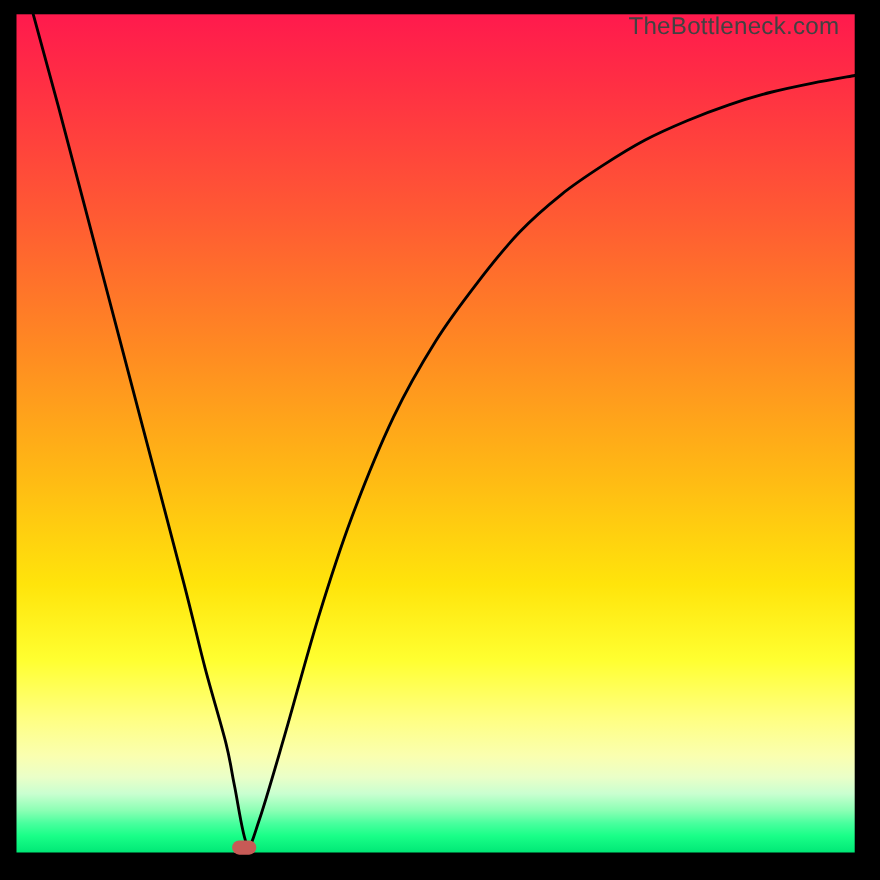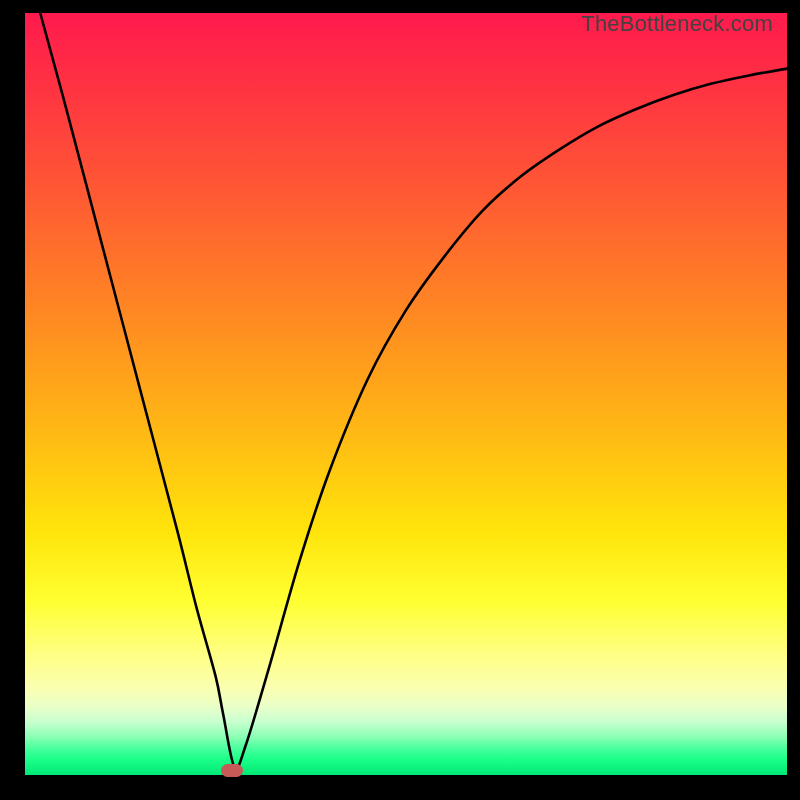--- a/index.html
+++ b/index.html
@@ -6,21 +6,21 @@
     margin: 0;
     padding: 0;
     width: 800px;
     height: 800px;
     background: #000;
     overflow: hidden;
     font-family: Arial, Helvetica, sans-serif;
   }
   .frame {
     position: absolute;
-    left: 13px;
+    left: 3px;
     top: 13px;
     width: 774px;
     height: 774px;
     background: #000;
   }
   .plot {
     position: absolute;
     left: 12px;
     top: 0;
     width: 762px;

